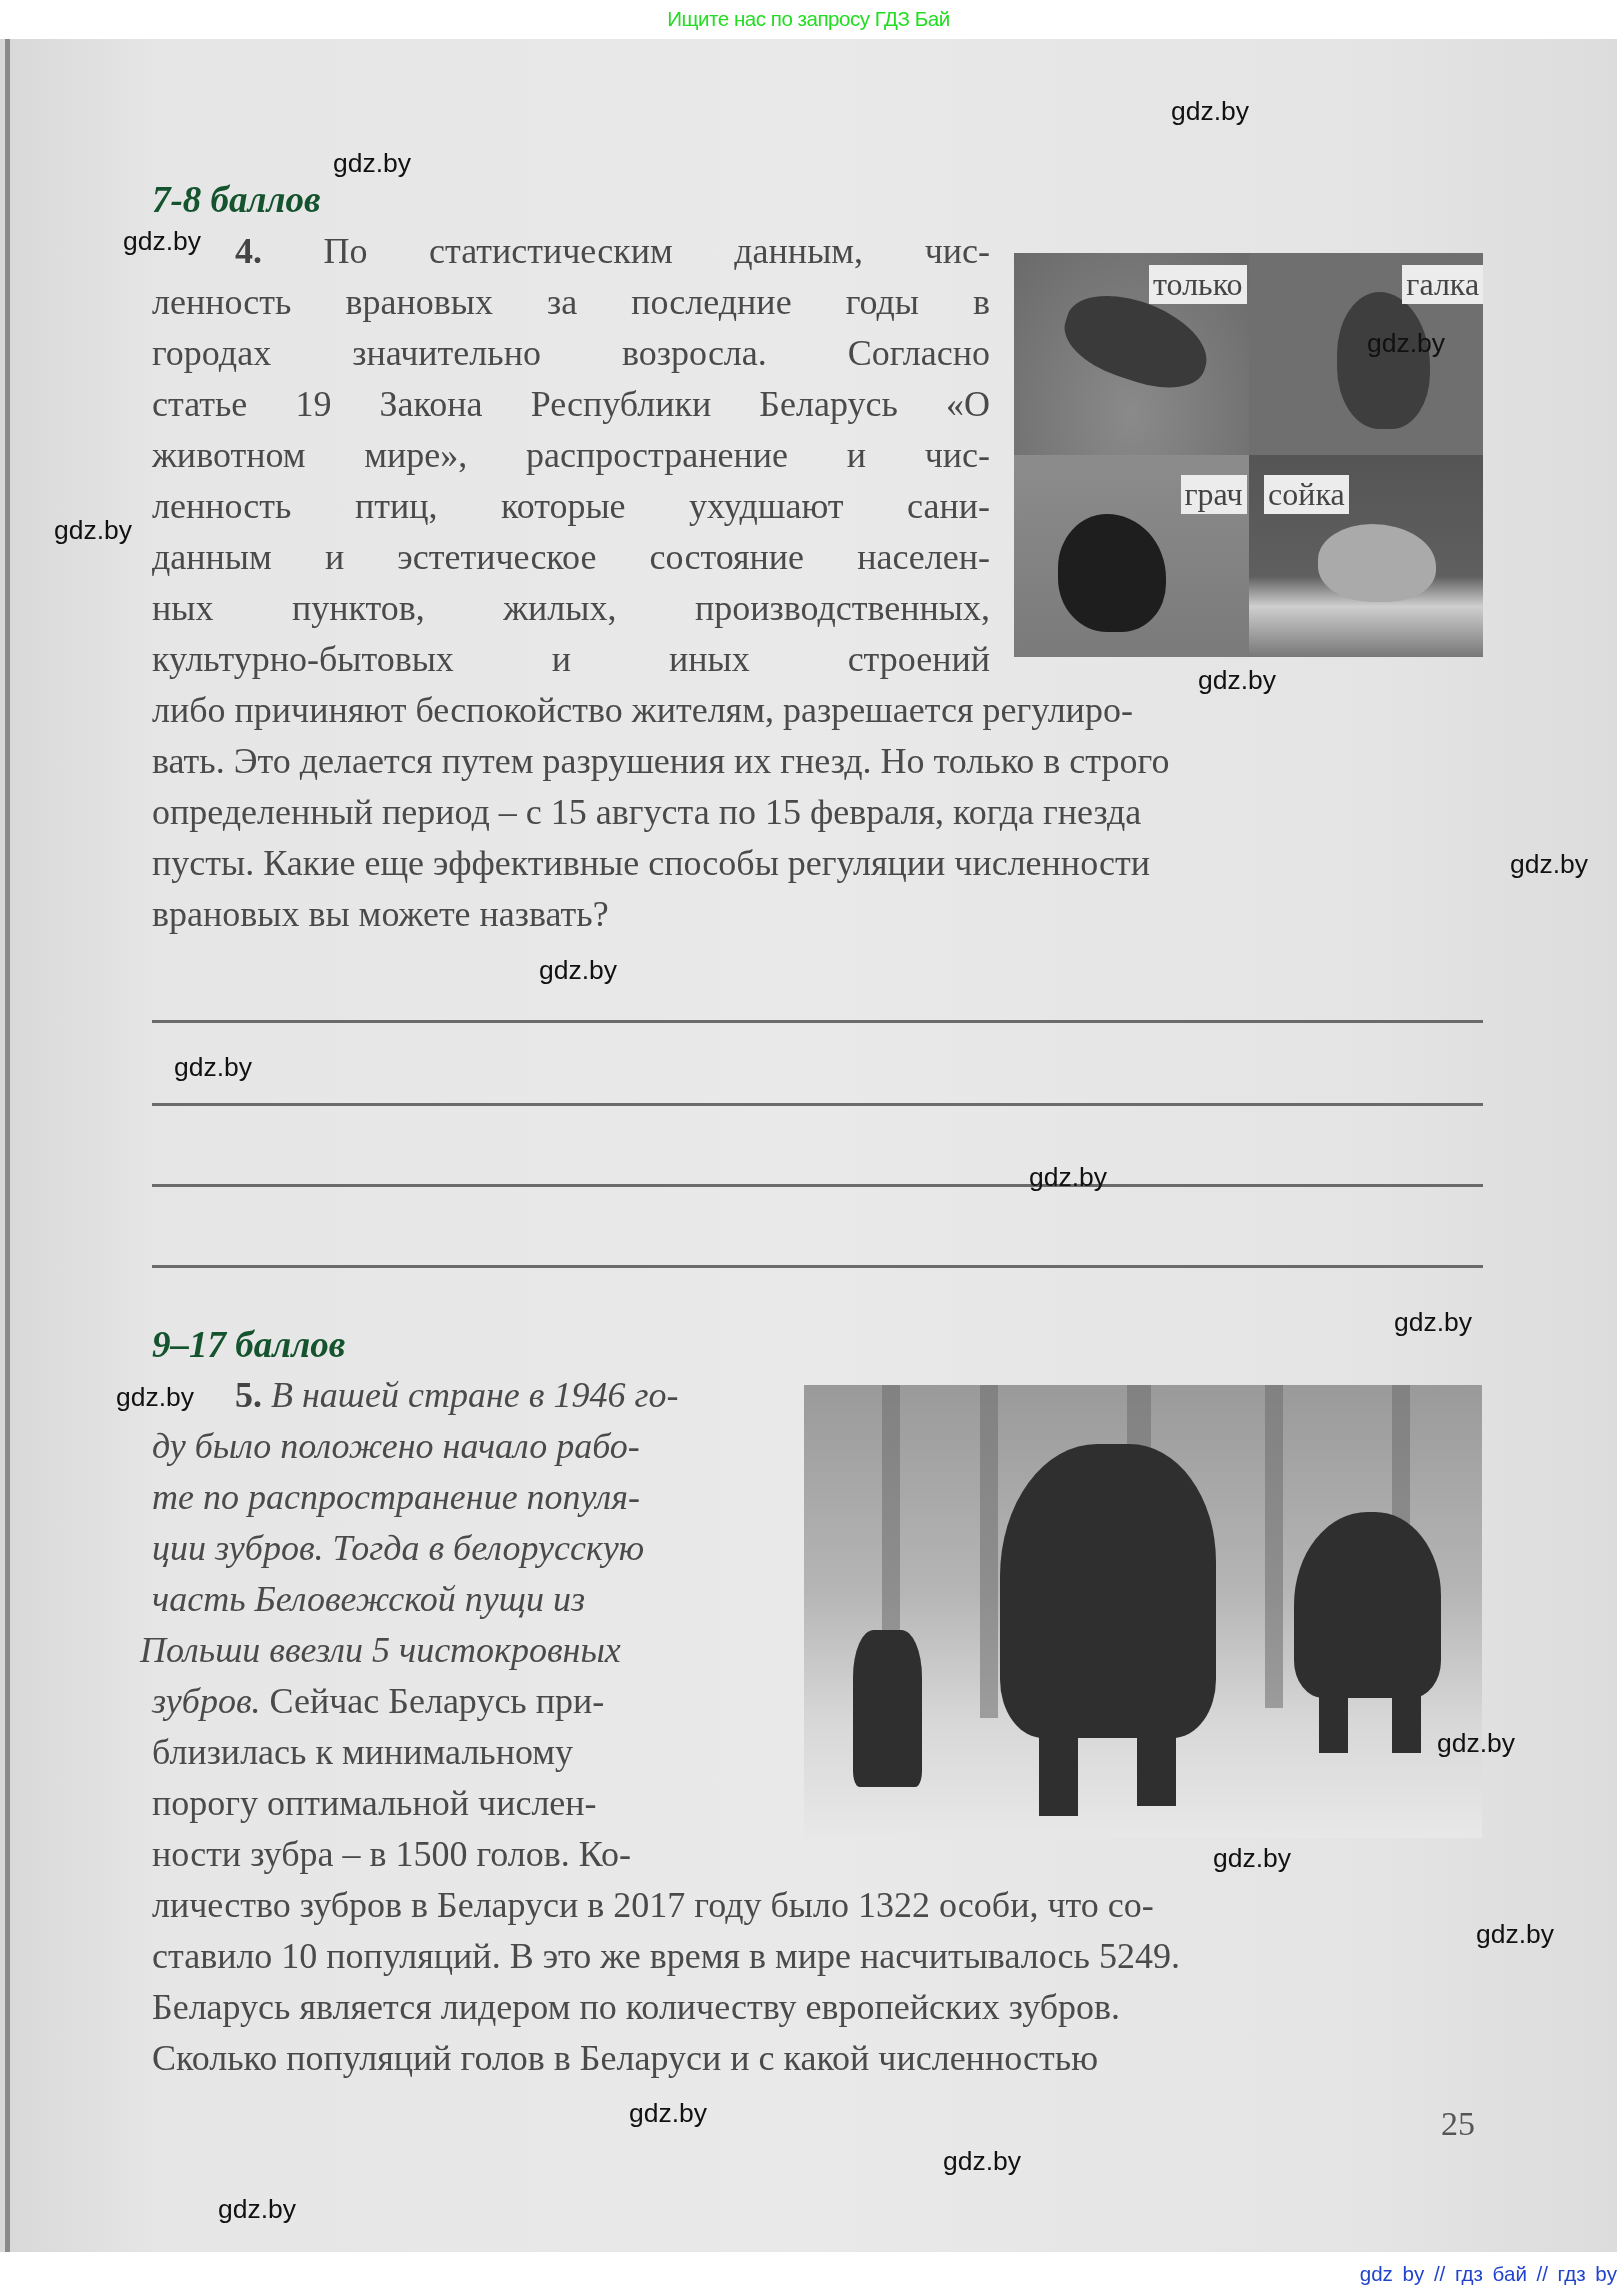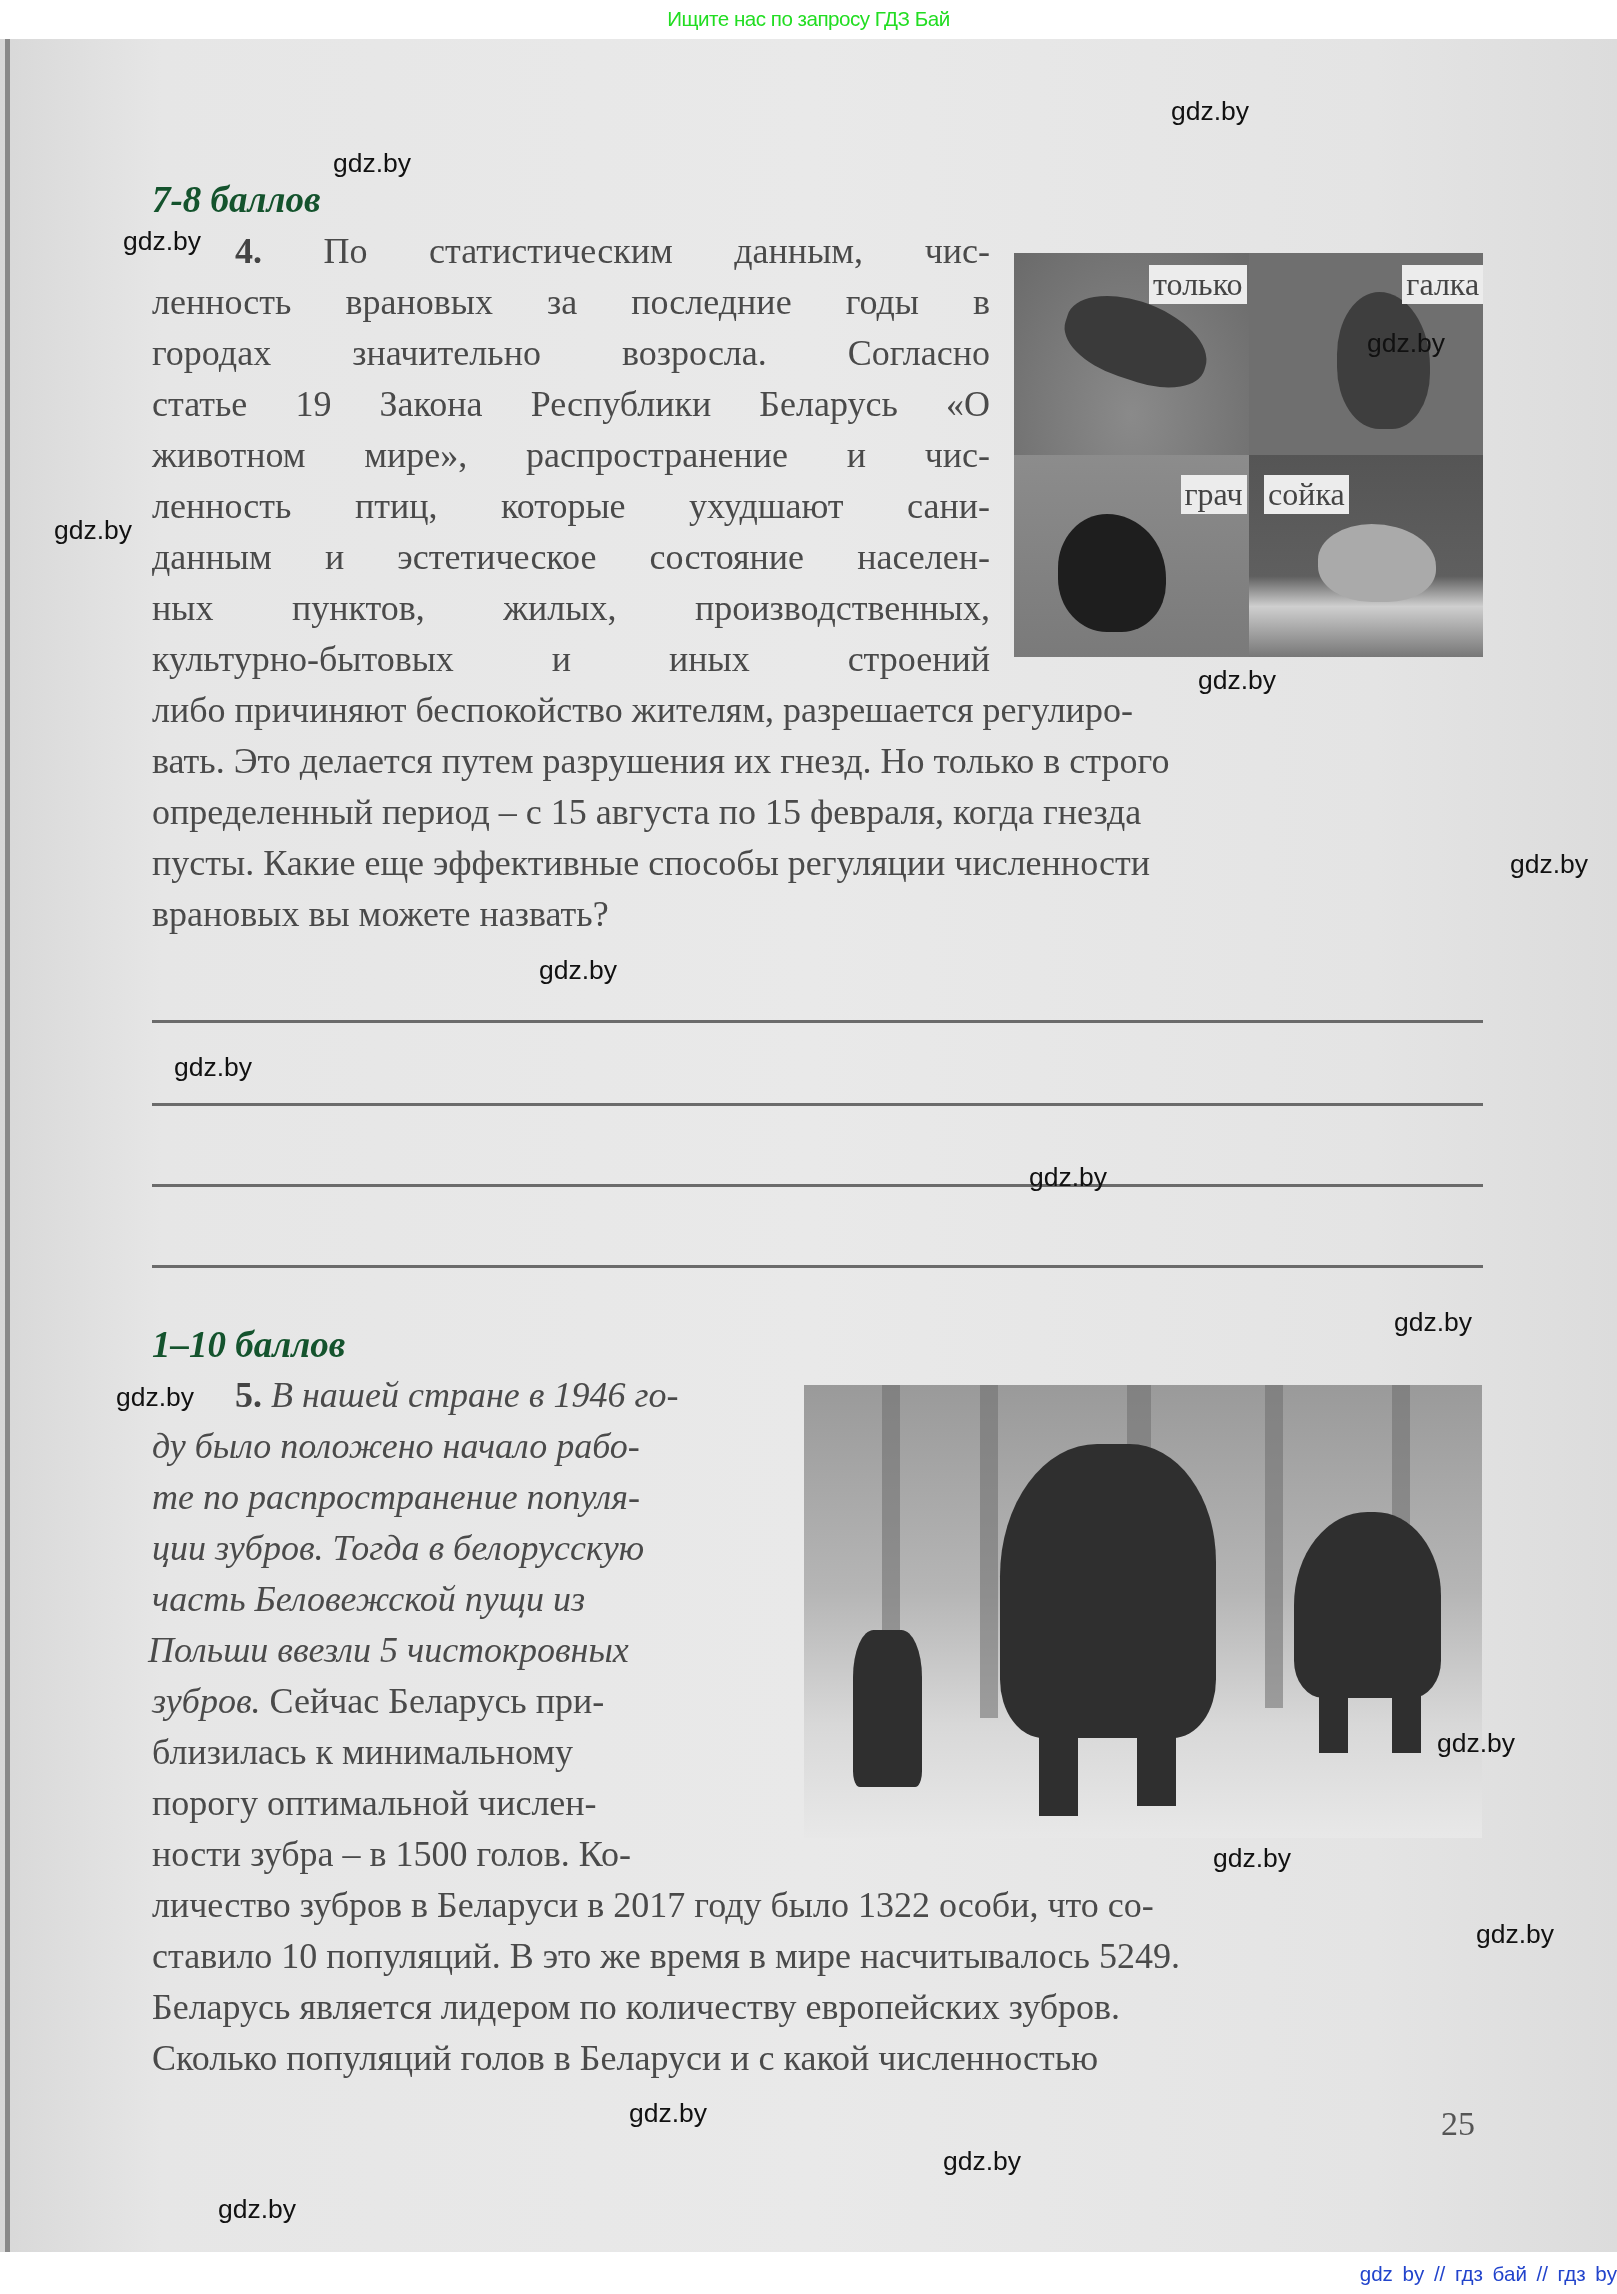--- a/index.html
+++ b/index.html
@@ -73,31 +73,31 @@
     <div class="bird" style="left:69px; top:69px; width:118px; height:78px; background:#aaa;"></div>
     <div class="label" style="left:15.7px; top:19.6px;">сойка</div>
   </div>
 </div>
 
 <div class="ans-line" style="top:1020px;"></div>
 <div class="ans-line" style="top:1103px;"></div>
 <div class="ans-line" style="top:1184px;"></div>
 <div class="ans-line" style="top:1265px;"></div>
 
-<div class="heading" style="left:152px; top:1323px;">1–10 баллов</div>
+<div class="heading" style="left:152px; top:1323px;">9–17 баллов</div>
 
 <div class="t it" style="left:235px; top:1377px;">
   <span class="num" style="font-style:normal;">5.</span>
   <span>В нашей стране в 1946 го-</span>
 </div>
 <div class="t it" style="left:152px; top:1428px;">ду было положено начало рабо-</div>
 <div class="t it" style="left:152px; top:1479px;">те по распространение популя-</div>
 <div class="t it" style="left:152px; top:1530px;">ции зубров. Тогда в белорусскую</div>
 <div class="t it" style="left:152px; top:1581px;">часть Беловежской пущи из</div>
-<div class="t it" style="left:148px; top:1632px;">Польши ввезли 5 чистокровных</div>
+<div class="t it" style="left:140px; top:1632px;">Польши ввезли 5 чистокровных</div>
 <div class="t" style="left:152px; top:1683px;">
   <span class="it">зубров.</span><span> Сейчас Беларусь при-</span>
 </div>
 <div class="t" style="left:152px; top:1734px;">близилась к минимальному</div>
 <div class="t" style="left:152px; top:1785px;">порогу оптимальной числен-</div>
 <div class="t" style="left:152px; top:1836px;">ности зубра – в 1500 голов. Ко-</div>
 <div class="t" style="left:152px; top:1887px;">личество зубров в Беларуси в 2017 году было 1322 особи, что со-</div>
 <div class="t" style="left:152px; top:1938px;">ставило 10 популяций. В это же время в мире насчитывалось 5249.</div>
 <div class="t" style="left:152px; top:1989px;">Беларусь является лидером по количеству европейских зубров.</div>
 <div class="t" style="left:152px; top:2040px;">Сколько популяций голов в Беларуси и с какой численностью</div>

